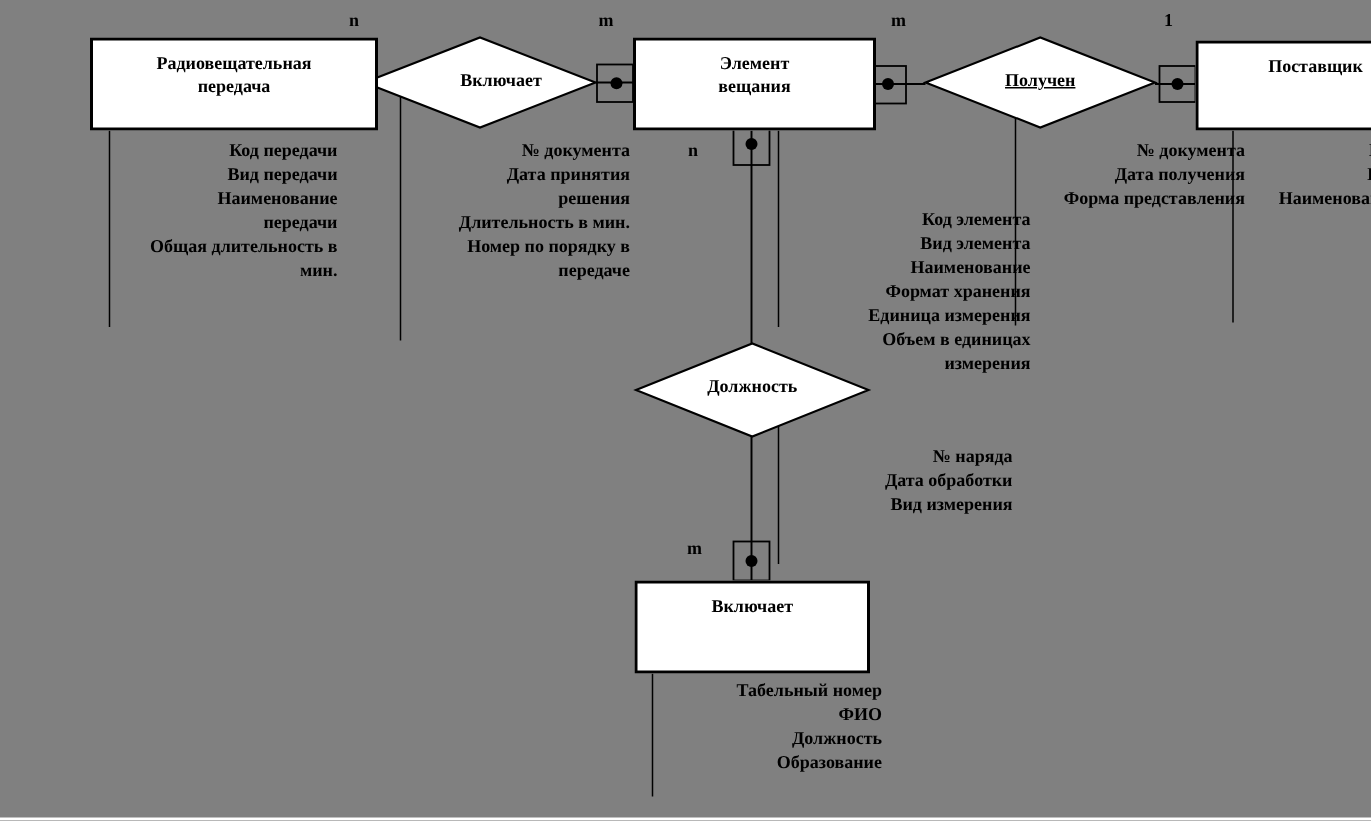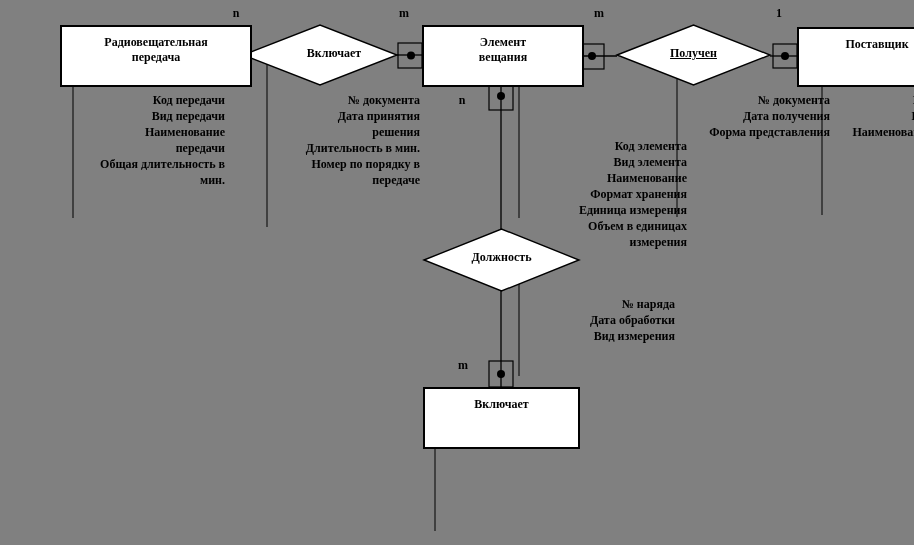--- a/index.html
+++ b/index.html
@@ -145,20 +145,24 @@
 Форма представления</div>
 
   <div class="attr-block" style="left:842px; top:92px;">Код поставщика
 Вид поставщика
 Наименование поставщика</div>
 
   <div class="attr-block" style="left:515px; top:296px;">№ наряда
 Дата обработки
 Вид измерения</div>
 
+  <div class="attr-block" style="left:428px; top:452px;">Табельный номер
+ФИО
+Должность
+Образование</div>
 
   <div class="card-label" style="left:226px; top:5px;">n</div>
 
   <div class="card-label" style="left:394px; top:5px;">m</div>
 
   <div class="card-label" style="left:589px; top:5px;">m</div>
 
   <div class="card-label" style="left:769px; top:5px;">1</div>
 
   <div class="card-label" style="left:452px; top:92px;">n</div>

